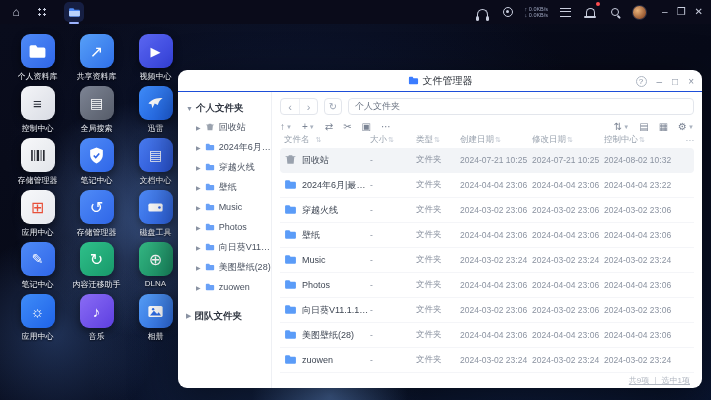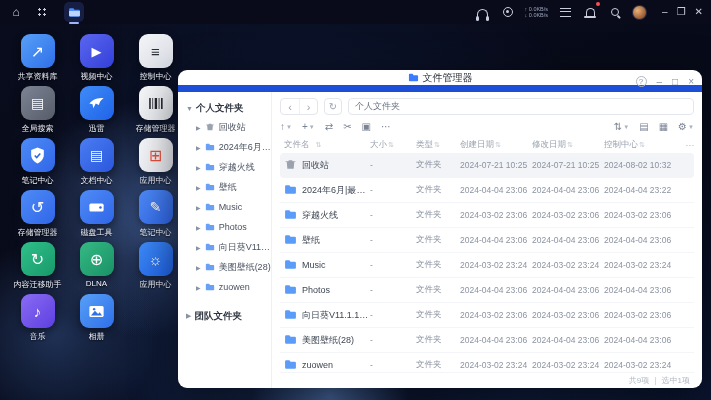--- a/index.html
+++ b/index.html
@@ -66,21 +66,21 @@
     justify-content:center; color:#fff; font-size:17px; box-shadow:0 3px 8px rgba(0,0,0,.45); }
   .tile svg { width:19px; height:19px; }
   .dlabel { margin-top:3px; font-size:8px; color:#eef1f8; text-shadow:0 1px 2px rgba(0,0,0,.9);
     max-width:58px; white-space:nowrap; overflow:hidden; text-overflow:ellipsis; }
 
   
   .window { position:absolute; left:178px; top:70px; width:524px; height:318px; background:#fff;
     border-radius:9px; box-shadow:0 14px 44px rgba(0,0,0,.55); z-index:20; display:flex;
     flex-direction:column; overflow:hidden; }
   .titlebar { height:22px; display:flex; align-items:center; justify-content:center; position:relative;
-    border-bottom:7px solid #1d4ed8; flex:none;text-align:right; }
+    border-bottom:1px solid #1d4ed8; flex:none;text-align:right; }
   .title { display:flex; align-items:center; gap:4px; font-size:10px; color:#2b3038; }
   .title svg{ width:11px; height:11px; }
   .tctl { position:absolute; right:8px; top:0; height:22px; display:flex; align-items:center; gap:10px;
     color:#8a93a3; font-size:10px; }
   .tctl span{ cursor:pointer; }
   .help { width:11px; height:11px; border:1px solid #aeb6c2; border-radius:50%; font-size:8px;
     display:flex; align-items:center; justify-content:center; }
 
   .wbody { flex:1; display:flex; min-height:0; }
   .sidebar { width:94px; border-right:1px solid #eef0f4; padding:7px 0 0 8px; flex:none; overflow:hidden; }
@@ -109,38 +109,38 @@
   .s-ico { width:6px; height:6px; border:1.2px solid #b6bdc9; border-radius:50%; position:relative; flex:none; }
   .s-ico:after{ content:""; position:absolute; right:-2.5px; bottom:-2px; width:3px; height:1.2px;
     background:#b6bdc9; transform:rotate(45deg); }
 
   .toolrow { display:flex; align-items:center; margin-top:6px; flex:none; }
   .tools-left,.tools-right { display:flex; align-items:center; gap:10px; }
   .tools-right{ margin-left:auto; }
   .tool { display:flex; align-items:center; gap:1px; color:#7b8494; font-size:10px; cursor:pointer; }
   .tool .tcaret{ font-size:6px; color:#aab2bf; }
 
-  .table { flex:1; display:flex; flex-direction:column; margin-top:5px; min-height:0; }
+  .table { flex:1; display:flex; flex-direction:column; min-height:0; }
   .thead,.trow { display:flex; align-items:center; }
   .thead { height:16px; flex:none; color:#9aa3af; font-size:8.5px; }
   .thead .sort{ font-size:7px; color:#c4cad4; margin-left:1px; }
   .c-name{ flex:1; min-width:0; display:flex; align-items:center; gap:5px; padding-left:4px; }
   .c-size{ width:46px; flex:none; }
   .c-type{ width:44px; flex:none; }
   .c-date{ width:72px; flex:none; }
   .c-menu{ width:18px; flex:none; text-align:right; color:#aab2bf; }
   .tbody { flex:1; overflow:hidden; }
   .trow { height:25px; border-bottom:1px solid #f4f5f8; font-size:9px; color:#3f4754; cursor:pointer; }
   .trow.selected { background:#f2f4f7; border-radius:4px; border-bottom-color:transparent; }
   .trow .fname{ overflow:hidden; white-space:nowrap; text-overflow:ellipsis; }
   .trow .c-size,.trow .c-type,.trow .c-date{ color:#8b93a1; font-size:8.5px; }
   .trow svg{ width:13px; height:13px; flex:none; }
 
   .statusbar { height:16px; flex:none; display:flex; align-items:center; justify-content:flex-end;
-    font-size:8px; color:#b0b6c0; padding-right:4px; border-top:1px solid #f4f5f8; }
+    font-size:8px; color:#b0b6c0; padding-right:4px; border-top:1px solid #f4f5f8;text-decoration:underline; }
 
   
   .watermark { position:absolute; left:280px; top:366px; z-index:30; display:flex; align-items:center;
     color:rgba(175,180,190,.55); pointer-events:none; }
   .wm-eye { width:17px; height:15px; border:2px solid rgba(175,180,190,.55); border-radius:50% 50% 50% 8px;
     position:relative; margin-right:4px; }
   .wm-eye:before,.wm-eye:after{ content:""; position:absolute; top:4px; width:3px; height:3px;
     border-radius:50%; background:rgba(175,180,190,.55); }
   .wm-eye:before{ left:2px; } .wm-eye:after{ right:2px; }
   .wm-text { font-size:18px; letter-spacing:1px; font-weight:bold;
@@ -192,20 +192,28 @@
         <span>❐</span>
         <span>✕</span>
       </div>
     </div>
   </div>
 
   <div class="wallpaper"></div>
 
   <div class="icon-grid">
       <div class="dicon">
+        <div class="tile" style="background:linear-gradient(135deg,#4f8bf7,#2f66e8);color:#fff">
+          <svg viewBox="0 0 24 24">
+            <path d="M2 6a2 2 0 0 1 2-2h6l2 3h8a2 2 0 0 1 2 2v9a2 2 0 0 1-2 2H4a2 2 0 0 1-2-2z" fill="#fff"></path>
+          </svg>
+        </div>
+        <div class="dlabel">个人资料库</div>
+      </div>
+      <div class="dicon">
         <div class="tile" style="background:linear-gradient(135deg,#57a0f8,#2f6fe8);color:#fff">
           <span style="font-size:16px">↗</span>
         </div>
         <div class="dlabel">共享资料库</div>
       </div>
       <div class="dicon">
         <div class="tile" style="background:linear-gradient(135deg,#5a66f0,#3340d8);color:#fff">
           <span style="font-size:13px">▶</span>
         </div>
         <div class="dlabel">视频中心</div>

